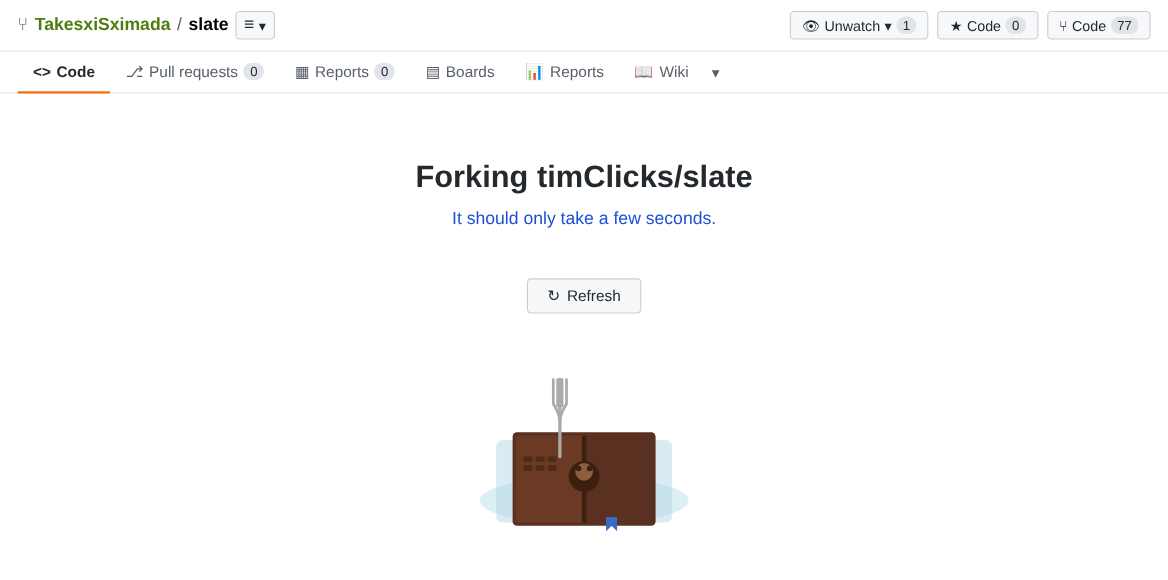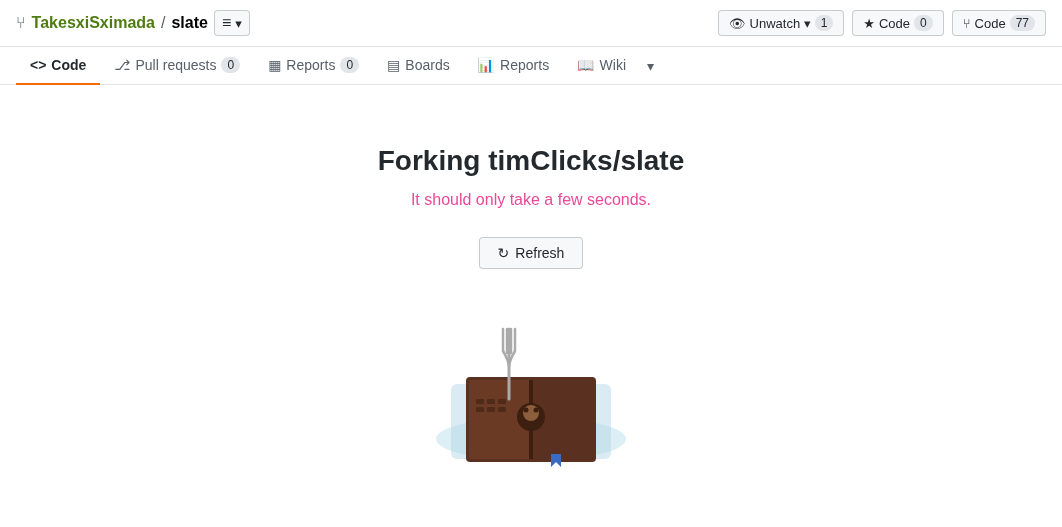--- a/index.html
+++ b/index.html
@@ -129,22 +129,22 @@
       padding: 60px 20px 40px;
     }
     .fork-title {
       font-size: 28px;
       font-weight: 600;
       color: #24292e;
       margin-bottom: 14px;
     }
     .fork-subtitle {
       font-size: 16px;
-      color: #ec4899;
-      margin-bottom: 28px;
+      color: #1d4ed8;
+      margin-bottom: 44px;
     }
     .refresh-btn {
       display: flex;
       align-items: center;
       gap: 6px;
       padding: 7px 18px;
       background: #f6f8fa;
       border: 1px solid rgba(27,31,35,0.2);
       border-radius: 4px;
       font-size: 14px;

